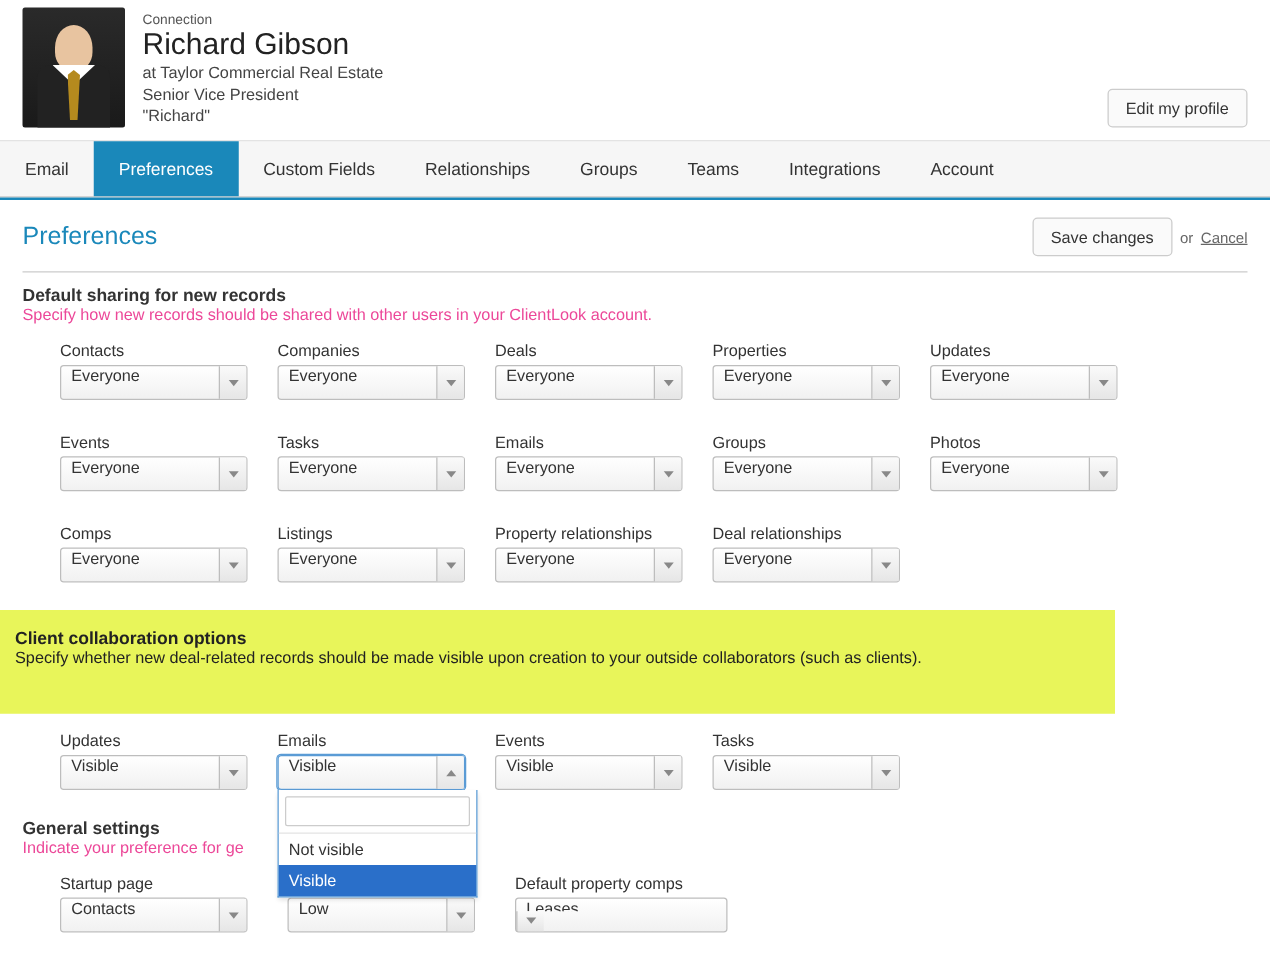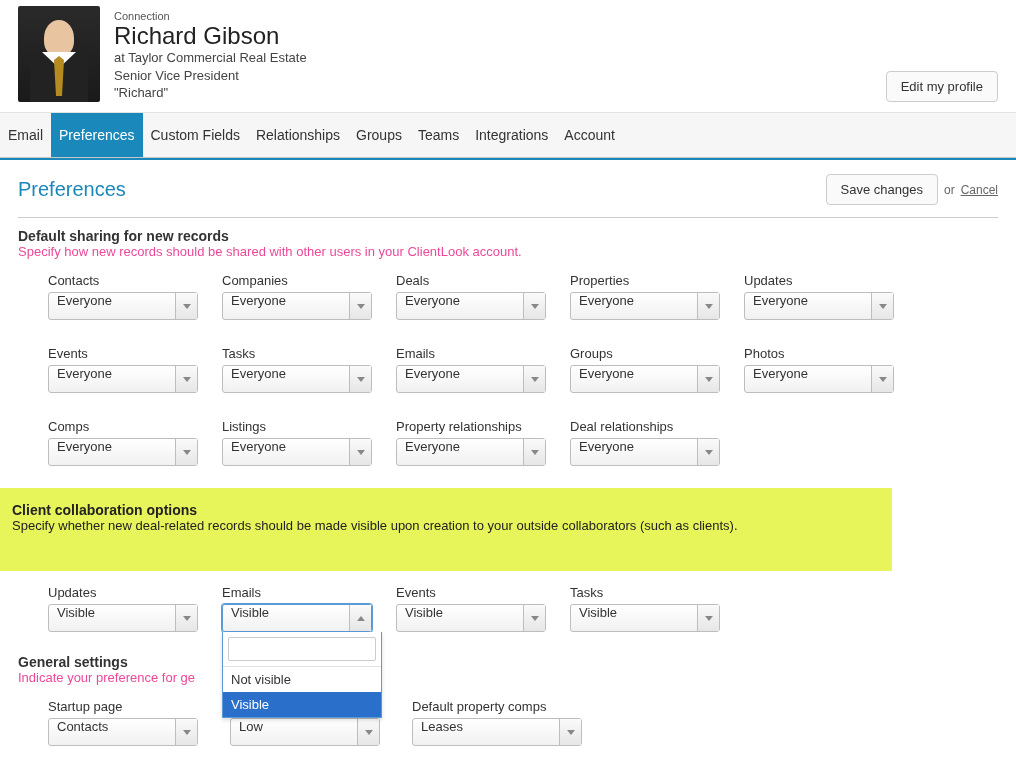--- a/index.html
+++ b/index.html
@@ -94,21 +94,21 @@
 
   
   .tabbar {
     border-top:1px solid #e3e3e3;
     border-bottom:1px solid #c7c7c7;
     background:#f6f6f6;
     display:flex;
     align-items:stretch;
   }
   .tab {
-    padding:14px 8px;
+    padding:14px 20px;
     font-size:14px;
     color:#333;
     cursor:pointer;
   }
   .tab.active {
     background:#1a88ba;
     color:#fff;
   }
   .bluebar { height:2px; background:#1a88ba; }
 
@@ -501,21 +501,21 @@
       <div class="cell-label">Task priority</div>
       <div class="select">
         <div class="val">Low</div>
         <div class="btn-drop">
             <div class="tri"></div>
           </div>
       </div>
     </div>
     <div class="cell wide-cell">
       <div class="cell-label">Default property comps</div>
-      <div class="select" style="width:170px;">
+      <div class="select" style="width:170px;flex-direction:column;">
         <div class="val">Leases</div>
         <div class="btn-drop">
             <div class="tri"></div>
           </div>
       </div>
     </div>
   </div>
 
 </div>
 

